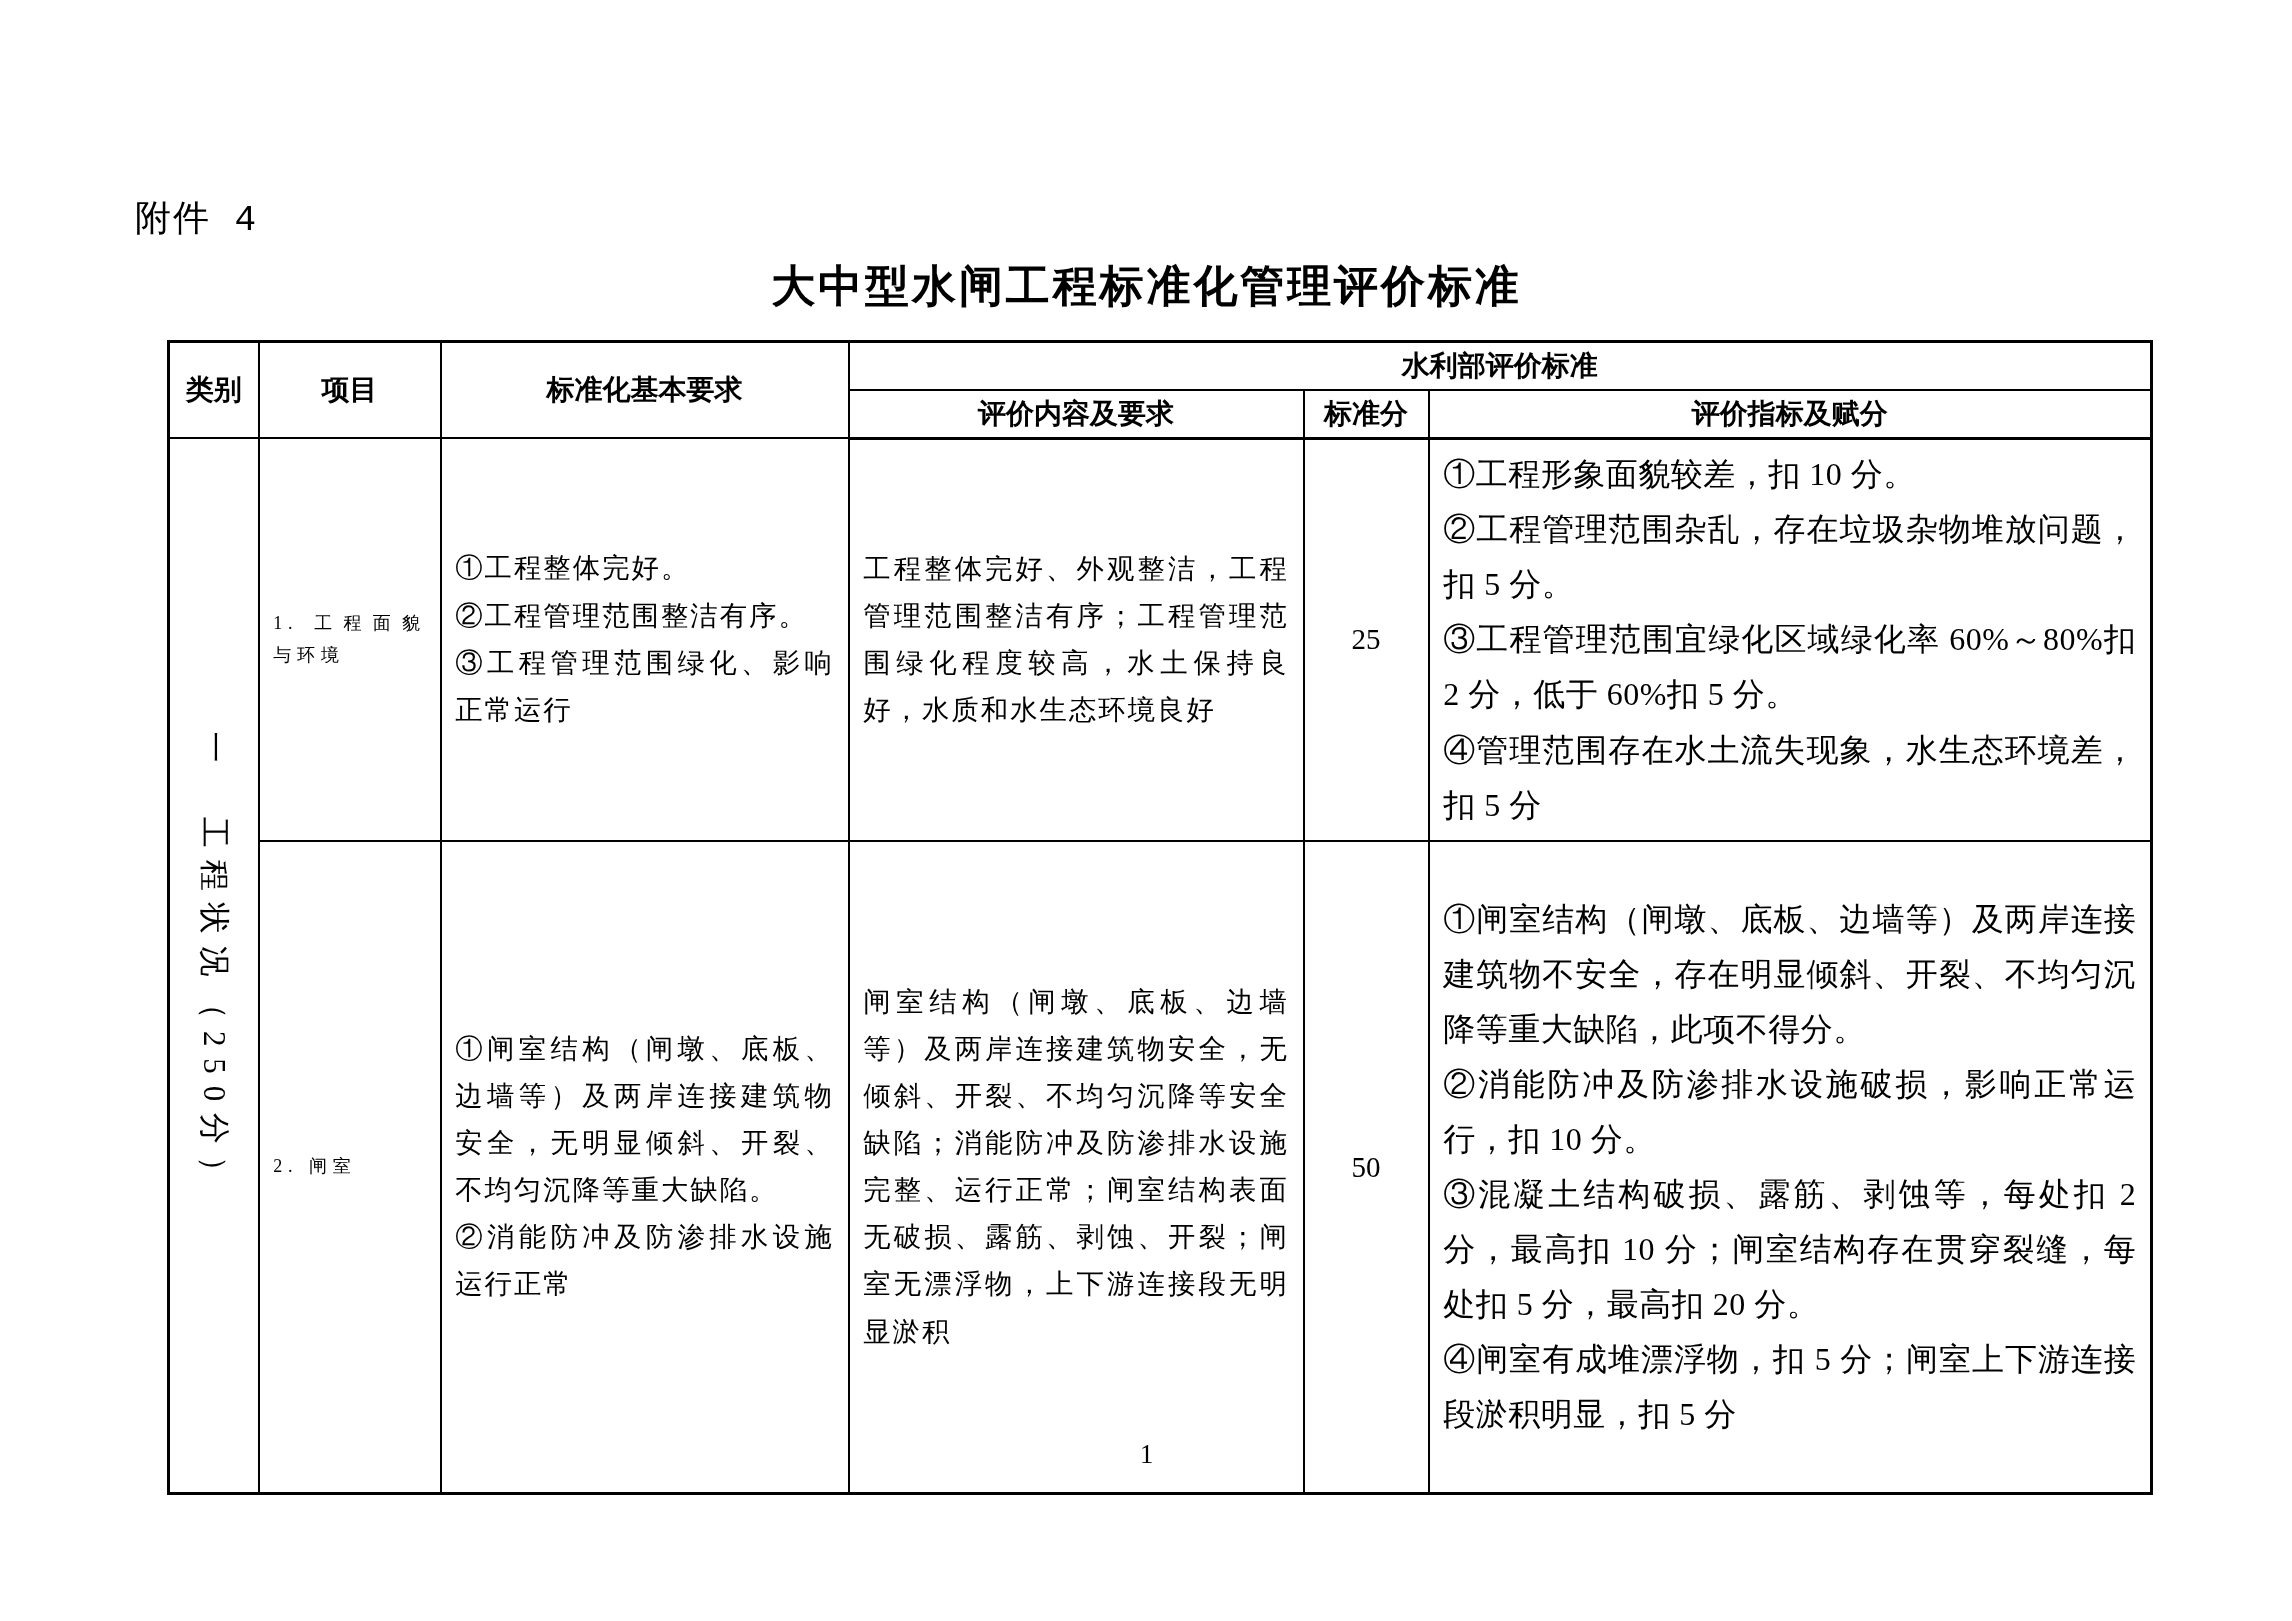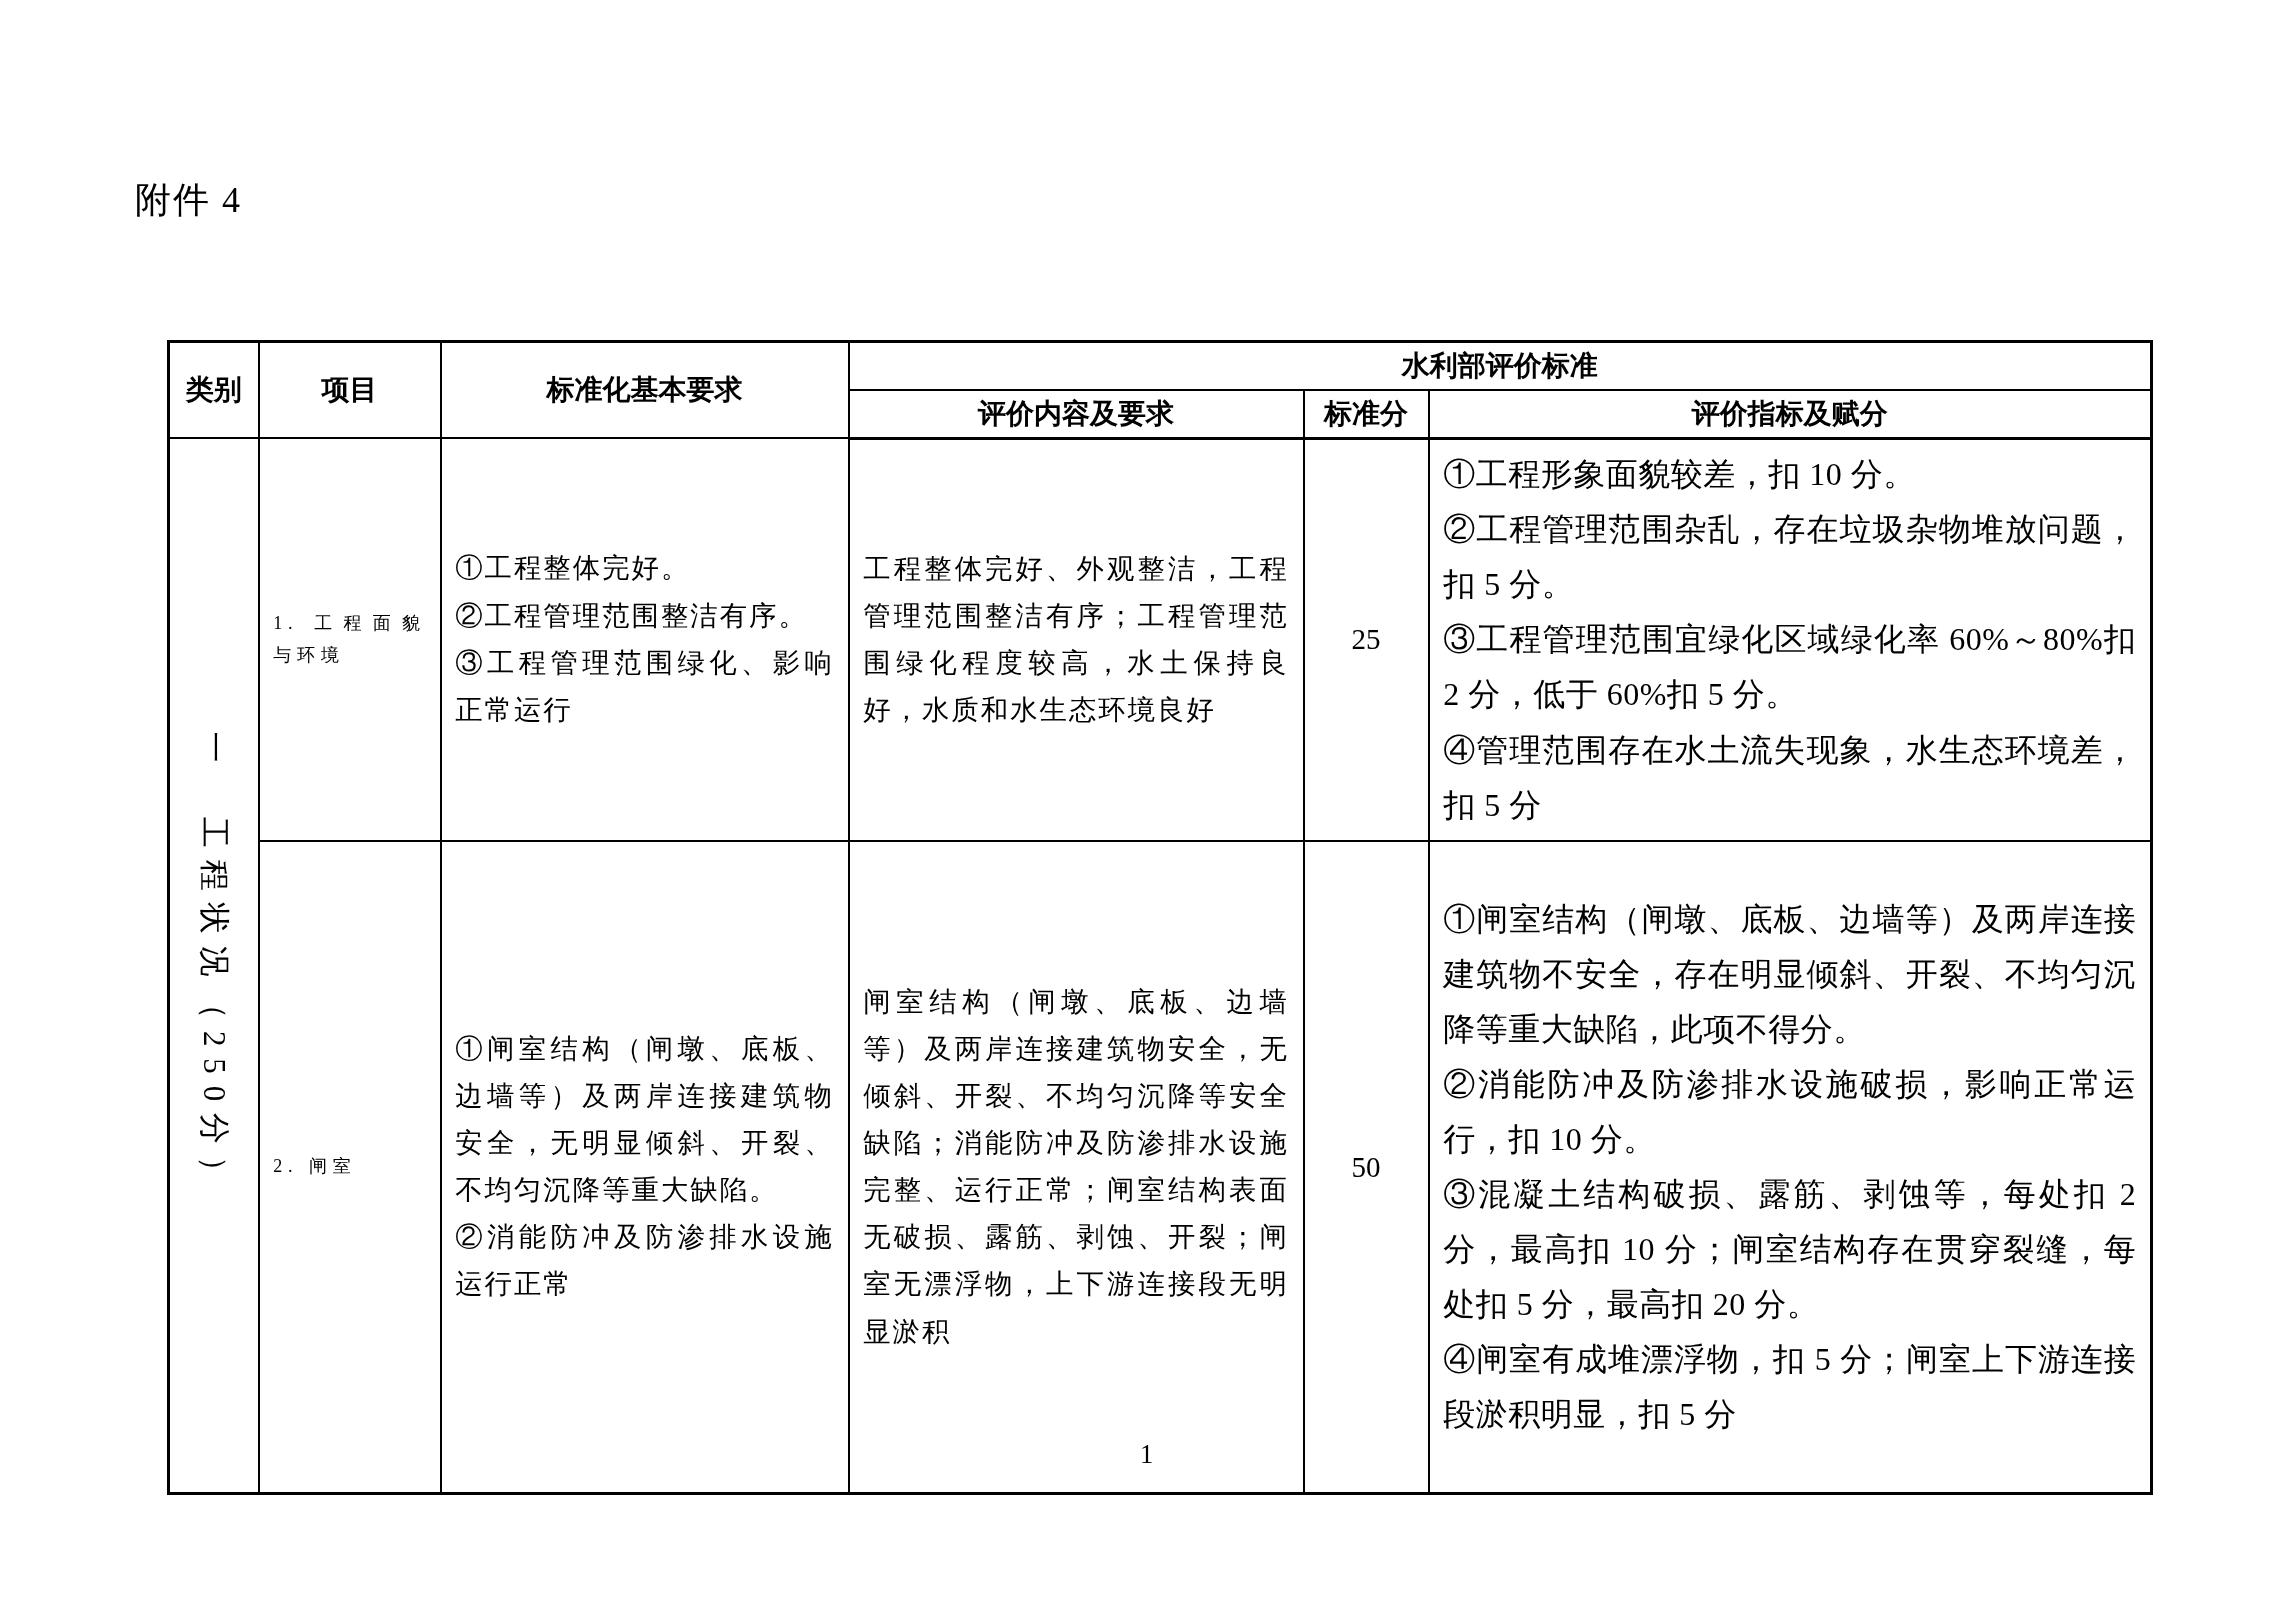--- a/index.html
+++ b/index.html
@@ -6,22 +6,22 @@
   body {
     width: 2293px; height: 1621px;
     background: #ffffff;
     color: #000000;
     font-family: "Liberation Serif", "DejaVu Serif", serif;
     position: relative;
   }
   .page { position: absolute; inset: 0; background: #ffffff; }
 
   .attachment {
-    position: absolute; left: 135px; top: 176px;
-    font-family: Liberation Serif, serif;
+    position: absolute; left: 135px; top: 194px;
+    font-family: Liberation Mono, monospace;
     font-size: 36px; letter-spacing: 2px;
   }
   .doc-title {
     position: absolute; left: 0; top: 257px; width: 100%;
     text-align: center;
     font-family: "Liberation Sans", "DejaVu Sans", sans-serif;
     font-weight: bold; font-size: 44px; letter-spacing: 2.9px;
   }
 
   table.eval {
@@ -81,20 +81,21 @@
     text-align: center; font-size: 26.5px;
   }
 </style>
 </head>
 <body>
 
 <div class="page">
 
   <div class="attachment">附件 4</div>
 
+  <div class="doc-title">大中型水闸工程标准化管理评价标准</div>
 
   <table class="eval">
     <colgroup>
       <col style="width:90px">
       <col style="width:182px">
       <col style="width:408px">
       <col style="width:455px">
       <col style="width:125px">
       <col style="width:723px">
     </colgroup>

